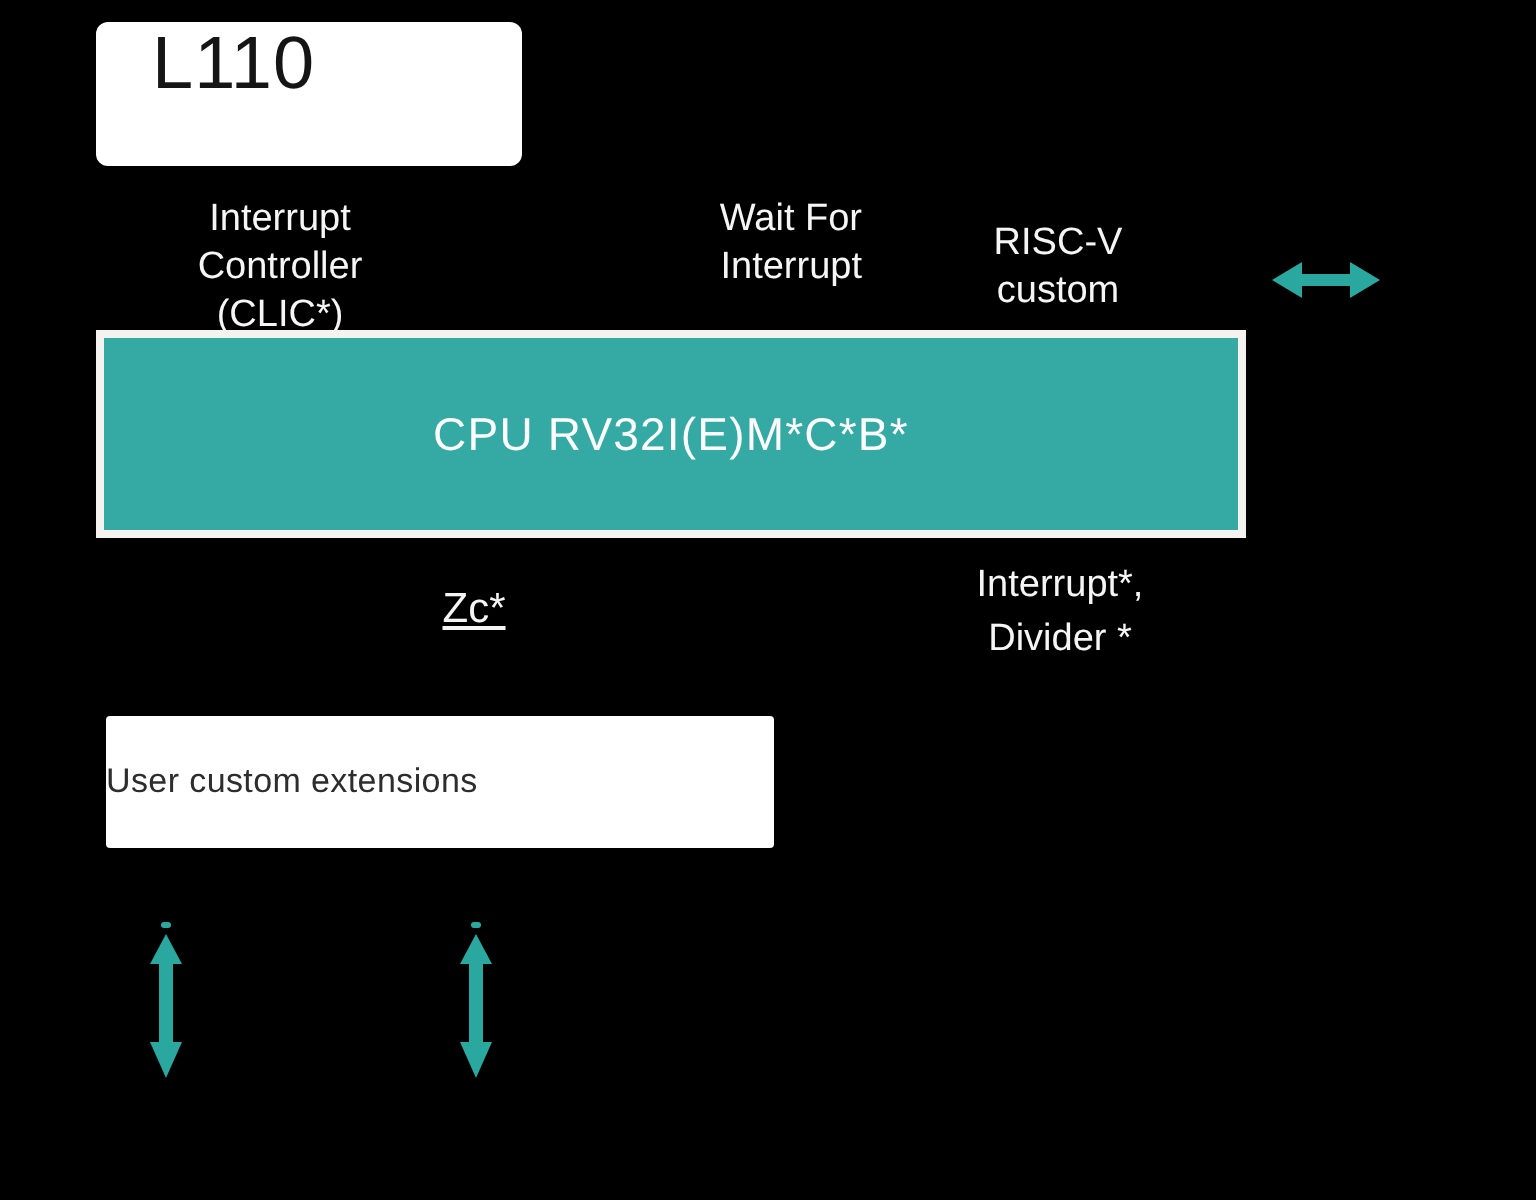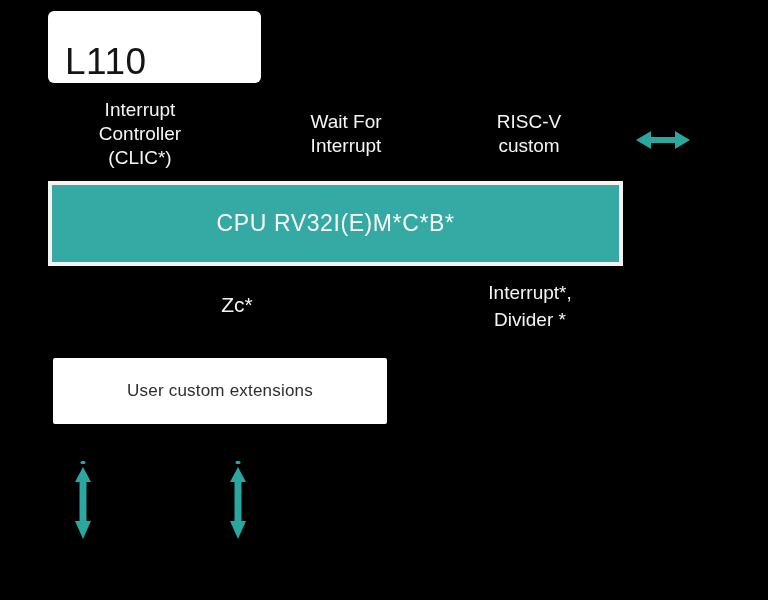--- a/index.html
+++ b/index.html
@@ -5,53 +5,53 @@
   html,body{margin:0;padding:0;background:#000;}
   .canvas{
     position:relative;width:768px;height:600px;background:var(--bg,#000);
     font-family:"Liberation Sans",sans-serif;overflow:hidden;
   }
   .prelines{white-space:pre-line;}
 
   .core-name-box{
     position:absolute;left:48px;top:11px;width:213px;height:72px;
     background:var(--white,#fff);border-radius:6px;
-    display:flex;align-items:flex-end;box-sizing:border-box;padding-left:17px;
+    display:flex;align-items:flex-start;box-sizing:border-box;padding-left:28px;
   }
   .core-name{font-size:37px;color:#151515;letter-spacing:0.5px;}
 
   .toplabel{
     position:absolute;text-align:center;color:var(--text,#f5f5f5);
     font-size:19px;line-height:24px;
   }
   .lbl-clic{left:55px;top:98px;width:170px;}
-  .lbl-wfi{left:261px;top:110px;width:170px;}
+  .lbl-wfi{left:261px;top:98px;width:170px;text-align:right;}
   .lbl-dbg{left:444px;top:110px;width:170px;}
 
   .h-arrow{position:absolute;left:636px;top:129px;}
 
   .cpu-block{
-    position:absolute;left:48px;top:181px;width:575px;height:85px;
+    position:absolute;left:48px;top:165px;width:575px;height:104px;
     box-sizing:border-box;background:var(--teal,#35A9A3);
     border:4px solid var(--border-white,#f5f3f0);
     display:flex;align-items:center;justify-content:center;text-align:right;
   }
   .cpu-label{color:#fdfdfd;font-size:23px;letter-spacing:0.6px;}
 
   .midlabel{
     position:absolute;text-align:center;color:var(--text,#f5f5f5);
   }
-  .lbl-zc{left:157px;top:292px;width:160px;font-size:21px;line-height:26px;}
+  .lbl-zc{left:157px;top:292px;width:160px;font-size:21px;line-height:26px;text-decoration:underline;}
   .lbl-mult{left:425px;top:279px;width:210px;font-size:19px;line-height:27px;}
   .lbl-pma{left:448px;top:377px;width:160px;font-size:22px;line-height:26px;}
 
   .user-ext-block{
     position:absolute;left:53px;top:358px;width:334px;height:66px;
     background:var(--white,#fff);border-radius:2px;
-    display:flex;align-items:center;justify-content:center;
+    display:flex;align-items:center;justify-content:flex-start;
   }
   .user-ext-label{font-size:17px;color:#2d2d2d;letter-spacing:0.2px;}
 
   .v-arrow{position:absolute;top:459px;}
   .v-arrow.a1{left:73px;}
   .v-arrow.a2{left:228px;}
 </style>
 </head>
 <body>
 

